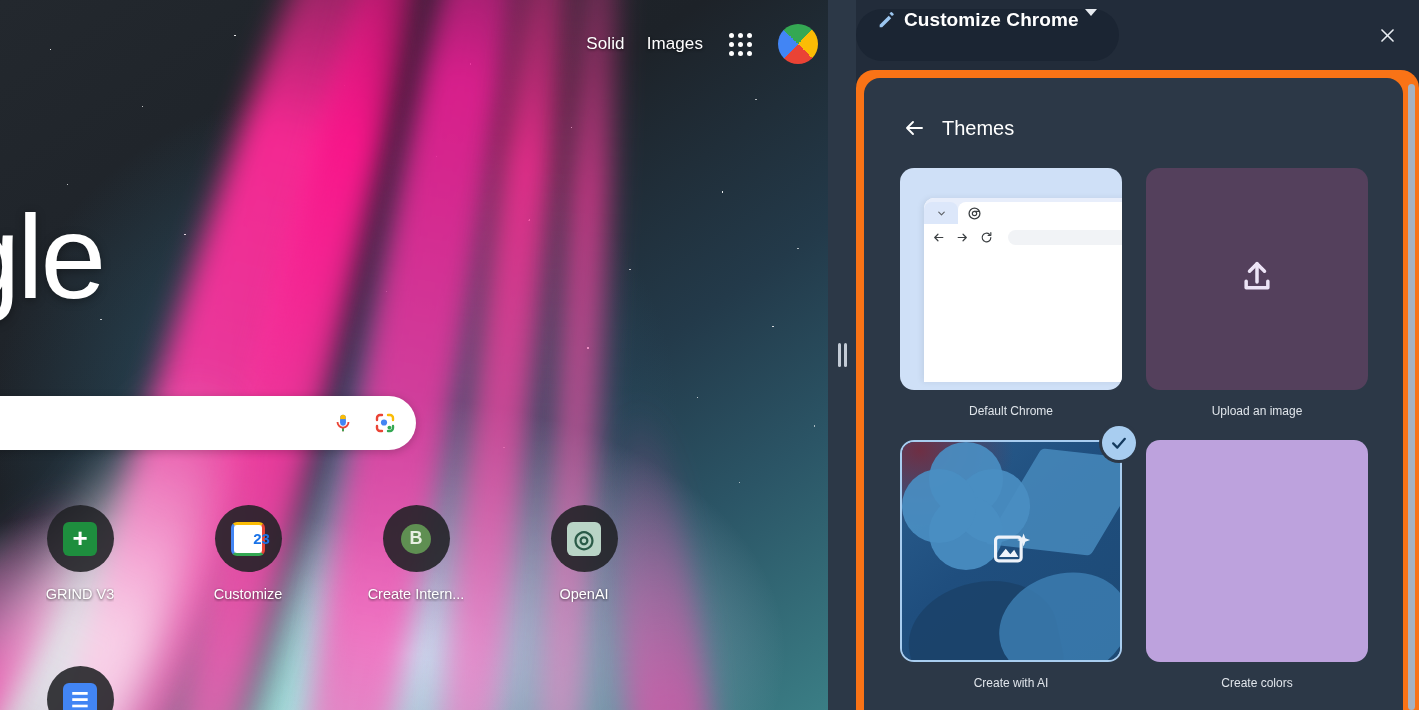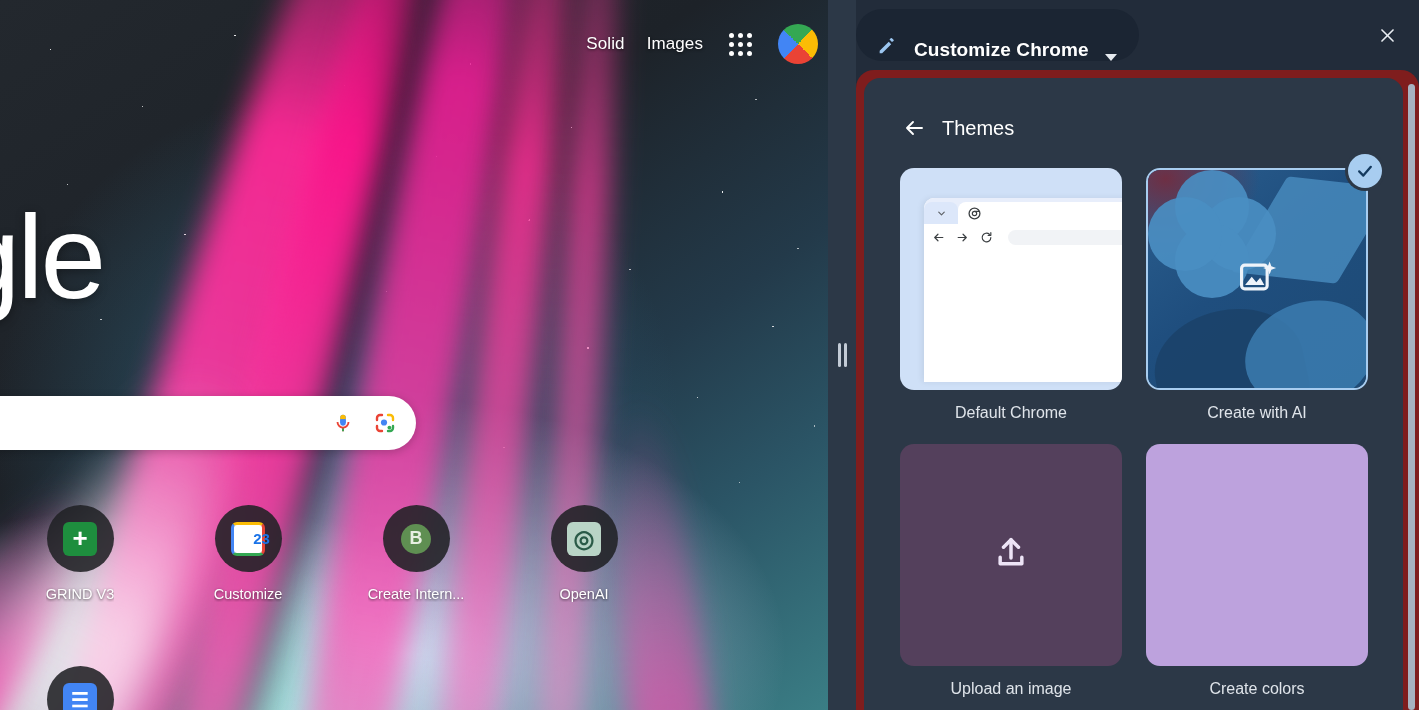--- a/index.html
+++ b/index.html
@@ -165,33 +165,33 @@
     position: absolute; left: 856px; top: 0; width: 563px; height: 710px;
     background: #222c3a; z-index: 11; overflow: hidden;
   }
   .panel-header {
     height: 70px; display: flex; align-items: center;
     padding: 0 14px 0 0;
   }
   .cc-pill {
     margin-left: 0; height: 52px;
     background: #1b2533; border-radius: 26px;
-    display: flex; align-items: flex-end; gap: 16px;
+    display: flex; align-items: flex-start; gap: 6px;
     padding: 0 22px 0 20px; cursor: pointer;
   }
   .cc-title { color: #ffffff; font-size: 19px; font-weight: bold; letter-spacing: .1px; }
   .chev-dn { width: 0; height: 0; border-left: 6px solid transparent; border-right: 6px solid transparent; border-top: 7px solid #e6eaef; }
   .close-btn {
     margin-left: auto; width: 36px; height: 36px; border-radius: 50%;
     display: flex; align-items: center; justify-content: center; cursor: pointer;
   }
 
   .panel-body {
     position: absolute; left: 0; top: 70px; right: 0; bottom: 0;
-    background: #7f1d1d;
+    background: #f97316;
     border-top-left-radius: 18px; border-top-right-radius: 18px;
     padding: 8px 16px 0 8px;
   }
   .panel-card {
     position: relative; width: 100%; height: 100%;
     background: #2c3847;
     border-top-left-radius: 16px; border-top-right-radius: 16px;
     overflow: hidden;
   }
   .themes-head {
@@ -207,21 +207,21 @@
     padding: 28px 0 0 36px;
   }
   .cell { width: 222px; cursor: pointer; }
   .thumb {
     width: 222px; height: 222px; border-radius: 14px;
     position: relative; overflow: visible;
   }
   .thumb-inner { position: absolute; inset: 0; border-radius: 14px; overflow: hidden; }
   .cell-label {
     margin-top: 14px; text-align: center;
-    color: #dfe4ea; font-size: 16px;
+    color: #dfe4ea; font-size: 12px;
   }
   .cell.selected .thumb-inner { border: 2px solid #a8cdf0; }
   .check-badge {
     position: absolute; right: -14px; top: -14px;
     width: 34px; height: 34px; border-radius: 50%;
     background: #a8cdf0; z-index: 4;
     display: flex; align-items: center; justify-content: center;
     box-shadow: 0 0 0 3px #2c3847;
   }
 
@@ -463,20 +463,36 @@
                     </svg>
                     <div class="dc-omni"></div>
                   </div>
                   <div class="dc-page"></div>
                 </div>
               </div>
             </div>
             <div class="cell-label">Default Chrome</div>
           </div>
 
+          <div class="cell">
+            <div class="thumb">
+              <div class="thumb-inner">
+                <div class="up-bg"></div>
+                <span class="center-icon">
+                  <svg width="40" height="40" viewBox="0 0 24 24">
+                    <path d="M12 4 L12 15" stroke="#ede4f6" stroke-width="2.1" stroke-linecap="round"></path>
+                    <path d="M7.5 8.5 L12 4 L16.5 8.5" stroke="#ede4f6" stroke-width="2.1" fill="none" stroke-linecap="round" stroke-linejoin="round"></path>
+                    <path d="M5.5 14.5 V18.5 H18.5 V14.5" stroke="#ede4f6" stroke-width="2.1" fill="none" stroke-linecap="round" stroke-linejoin="round"></path>
+                  </svg>
+                </span>
+              </div>
+            </div>
+            <div class="cell-label">Upload an image</div>
+          </div>
+
           <div class="cell selected">
             <div class="thumb">
               <div class="thumb-inner">
                 <div class="ai-bg"></div>
                 <div class="ai-shape ai-para"></div>
                 <div class="ai-blob-dark"></div>
                 <div class="ai-clover">
                     <i></i>
                     <i></i>
                     <i></i>
@@ -496,36 +512,20 @@
                   <path d="M5 12.5 L10 17.5 L19 7" stroke="#143a5e" stroke-width="2.7" fill="none" stroke-linecap="round" stroke-linejoin="round"></path>
                 </svg>
               </span>
             </div>
             <div class="cell-label">Create with AI</div>
           </div>
 
           <div class="cell">
             <div class="thumb">
               <div class="thumb-inner">
-                <div class="up-bg"></div>
-                <span class="center-icon">
-                  <svg width="40" height="40" viewBox="0 0 24 24">
-                    <path d="M12 4 L12 15" stroke="#ede4f6" stroke-width="2.1" stroke-linecap="round"></path>
-                    <path d="M7.5 8.5 L12 4 L16.5 8.5" stroke="#ede4f6" stroke-width="2.1" fill="none" stroke-linecap="round" stroke-linejoin="round"></path>
-                    <path d="M5.5 14.5 V18.5 H18.5 V14.5" stroke="#ede4f6" stroke-width="2.1" fill="none" stroke-linecap="round" stroke-linejoin="round"></path>
-                  </svg>
-                </span>
-              </div>
-            </div>
-            <div class="cell-label">Upload an image</div>
-          </div>
-
-          <div class="cell">
-            <div class="thumb">
-              <div class="thumb-inner">
                 <div class="sc-bg"></div>
               </div>
             </div>
             <div class="cell-label">Create colors</div>
           </div>
 
         </div>
       </div>
     </div>
 

